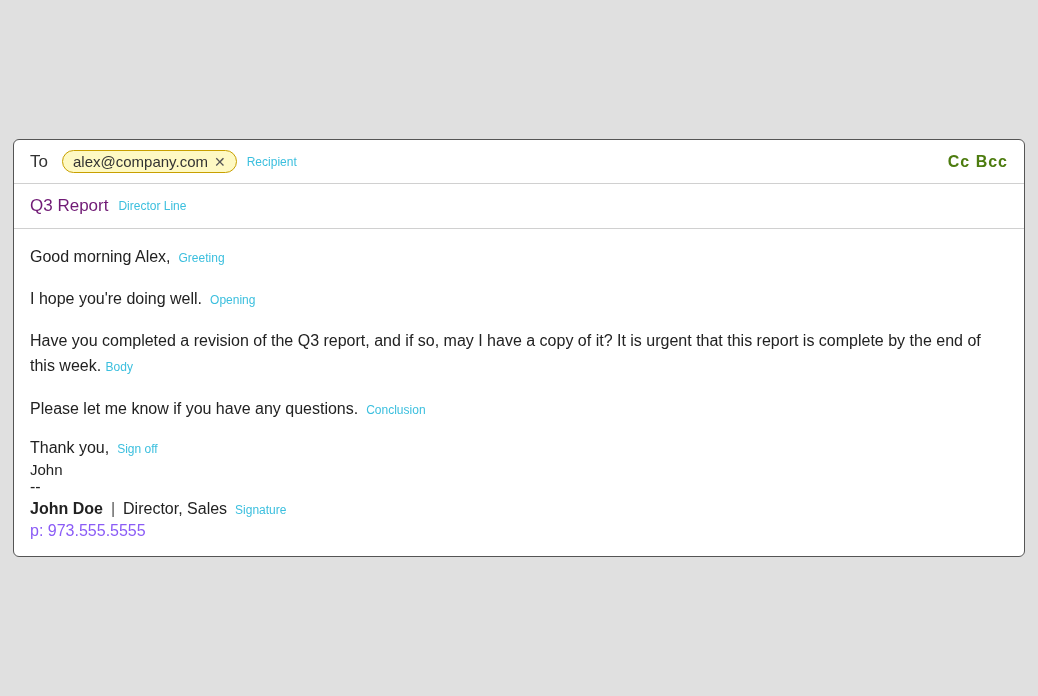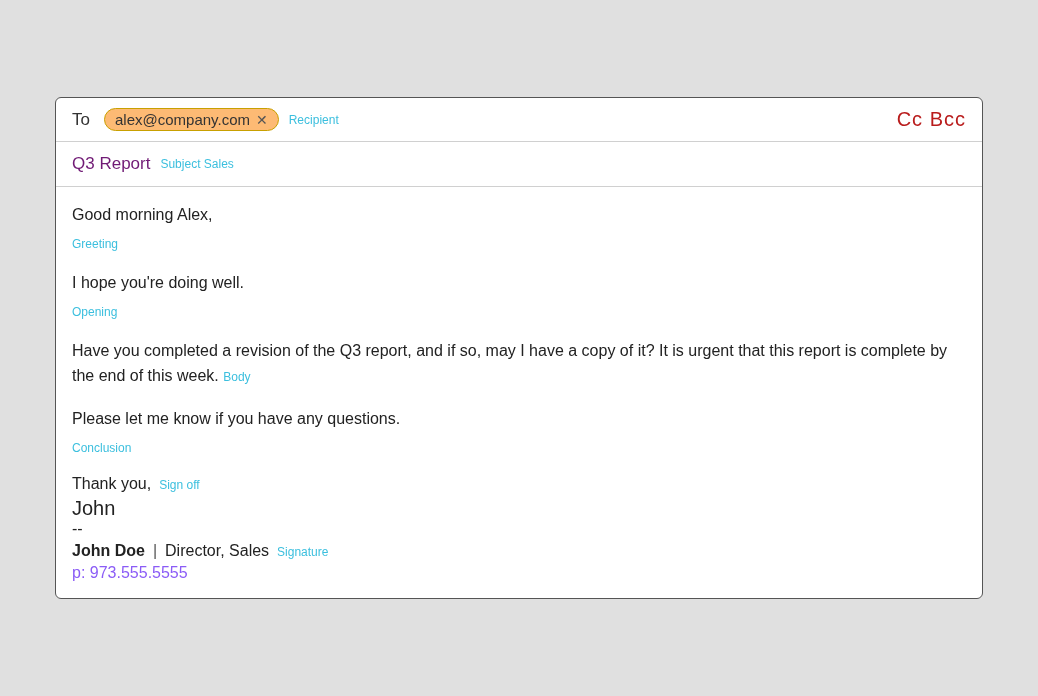--- a/index.html
+++ b/index.html
@@ -12,21 +12,21 @@
       background: #fff;
       font-family: -apple-system, BlinkMacSystemFont, "Helvetica Neue", Arial, sans-serif;
       display: flex;
       justify-content: center;
       align-items: center;
       min-height: 100vh;
       background: #e0e0e0;
     }
 
     .email-container {
-      width: 928px;
+      width: 1012px;
       background: #fff;
       border: 1.5px solid #555;
       border-radius: 6px;
       overflow: hidden;
     }
 
     
     .to-row {
       display: flex;
       align-items: center;
@@ -44,41 +44,42 @@
 
     .recipient-chip {
       display: inline-flex;
       align-items: center;
       border: 1.5px solid #c8a000;
       border-radius: 14px;
       padding: 2px 10px 2px 10px;
       font-size: 15px;
       color: #333;
       gap: 6px;
-      background: #fdba74;
+      background: #fef9c3;
     }
 
     .recipient-chip .x-btn {
       color: #555;
       font-size: 14px;
       cursor: pointer;
       line-height: 1;
     }
 
     .annotation-label {
       color: #3bbfde;
       font-size: 12px;
       font-weight: 500;
     }
 
     .cc-bcc {
       margin-left: auto;
-      color: #b91c1c;
-      font-size: 20px;
+      color: #4d7c0f;
+      font-size: 16px;
       letter-spacing: 1px;
+      font-weight: bold;
     }
 
     
     .subject-row {
       display: flex;
       align-items: center;
       padding: 12px 16px;
       border-bottom: 1px solid #d0d0d0;
       gap: 10px;
     }
@@ -94,21 +95,20 @@
     }
 
     .body-line {
       display: flex;
       align-items: baseline;
       gap: 8px;
       margin-bottom: 18px;
       font-size: 16px;
       color: #222;
       line-height: 1.5;
-      flex-direction: column;
     }
 
     .body-paragraph {
       font-size: 16px;
       color: #222;
       line-height: 1.55;
       margin-bottom: 18px;
     }
 
     .signoff-block {
@@ -118,21 +118,21 @@
     .signoff-line {
       display: flex;
       align-items: baseline;
       gap: 8px;
       margin-bottom: 4px;
       font-size: 16px;
       color: #222;
     }
 
     .name-line {
-      font-size: 20px;
+      font-size: 15px;
       color: #222;
       margin-bottom: 0;
     }
 
     .dashes-line {
       font-size: 16px;
       color: #222;
       margin-bottom: 4px;
     }
 
@@ -174,21 +174,21 @@
     <div class="recipient-chip">
       <span>alex@company.com</span>
       <span class="x-btn">✕</span>
     </div>
     <span class="annotation-label">Recipient</span>
     <span class="cc-bcc">Cc  Bcc</span>
   </div>
 
   <div class="subject-row">
     <span class="subject-text">Q3 Report</span>
-    <span class="annotation-label">Subject Sales</span>
+    <span class="annotation-label">Director Line</span>
   </div>
 
   <div class="email-body">
 
     <div class="body-line">
       <span>Good morning Alex,</span>
       <span class="annotation-label">Greeting</span>
     </div>
 
     <div class="body-line">

